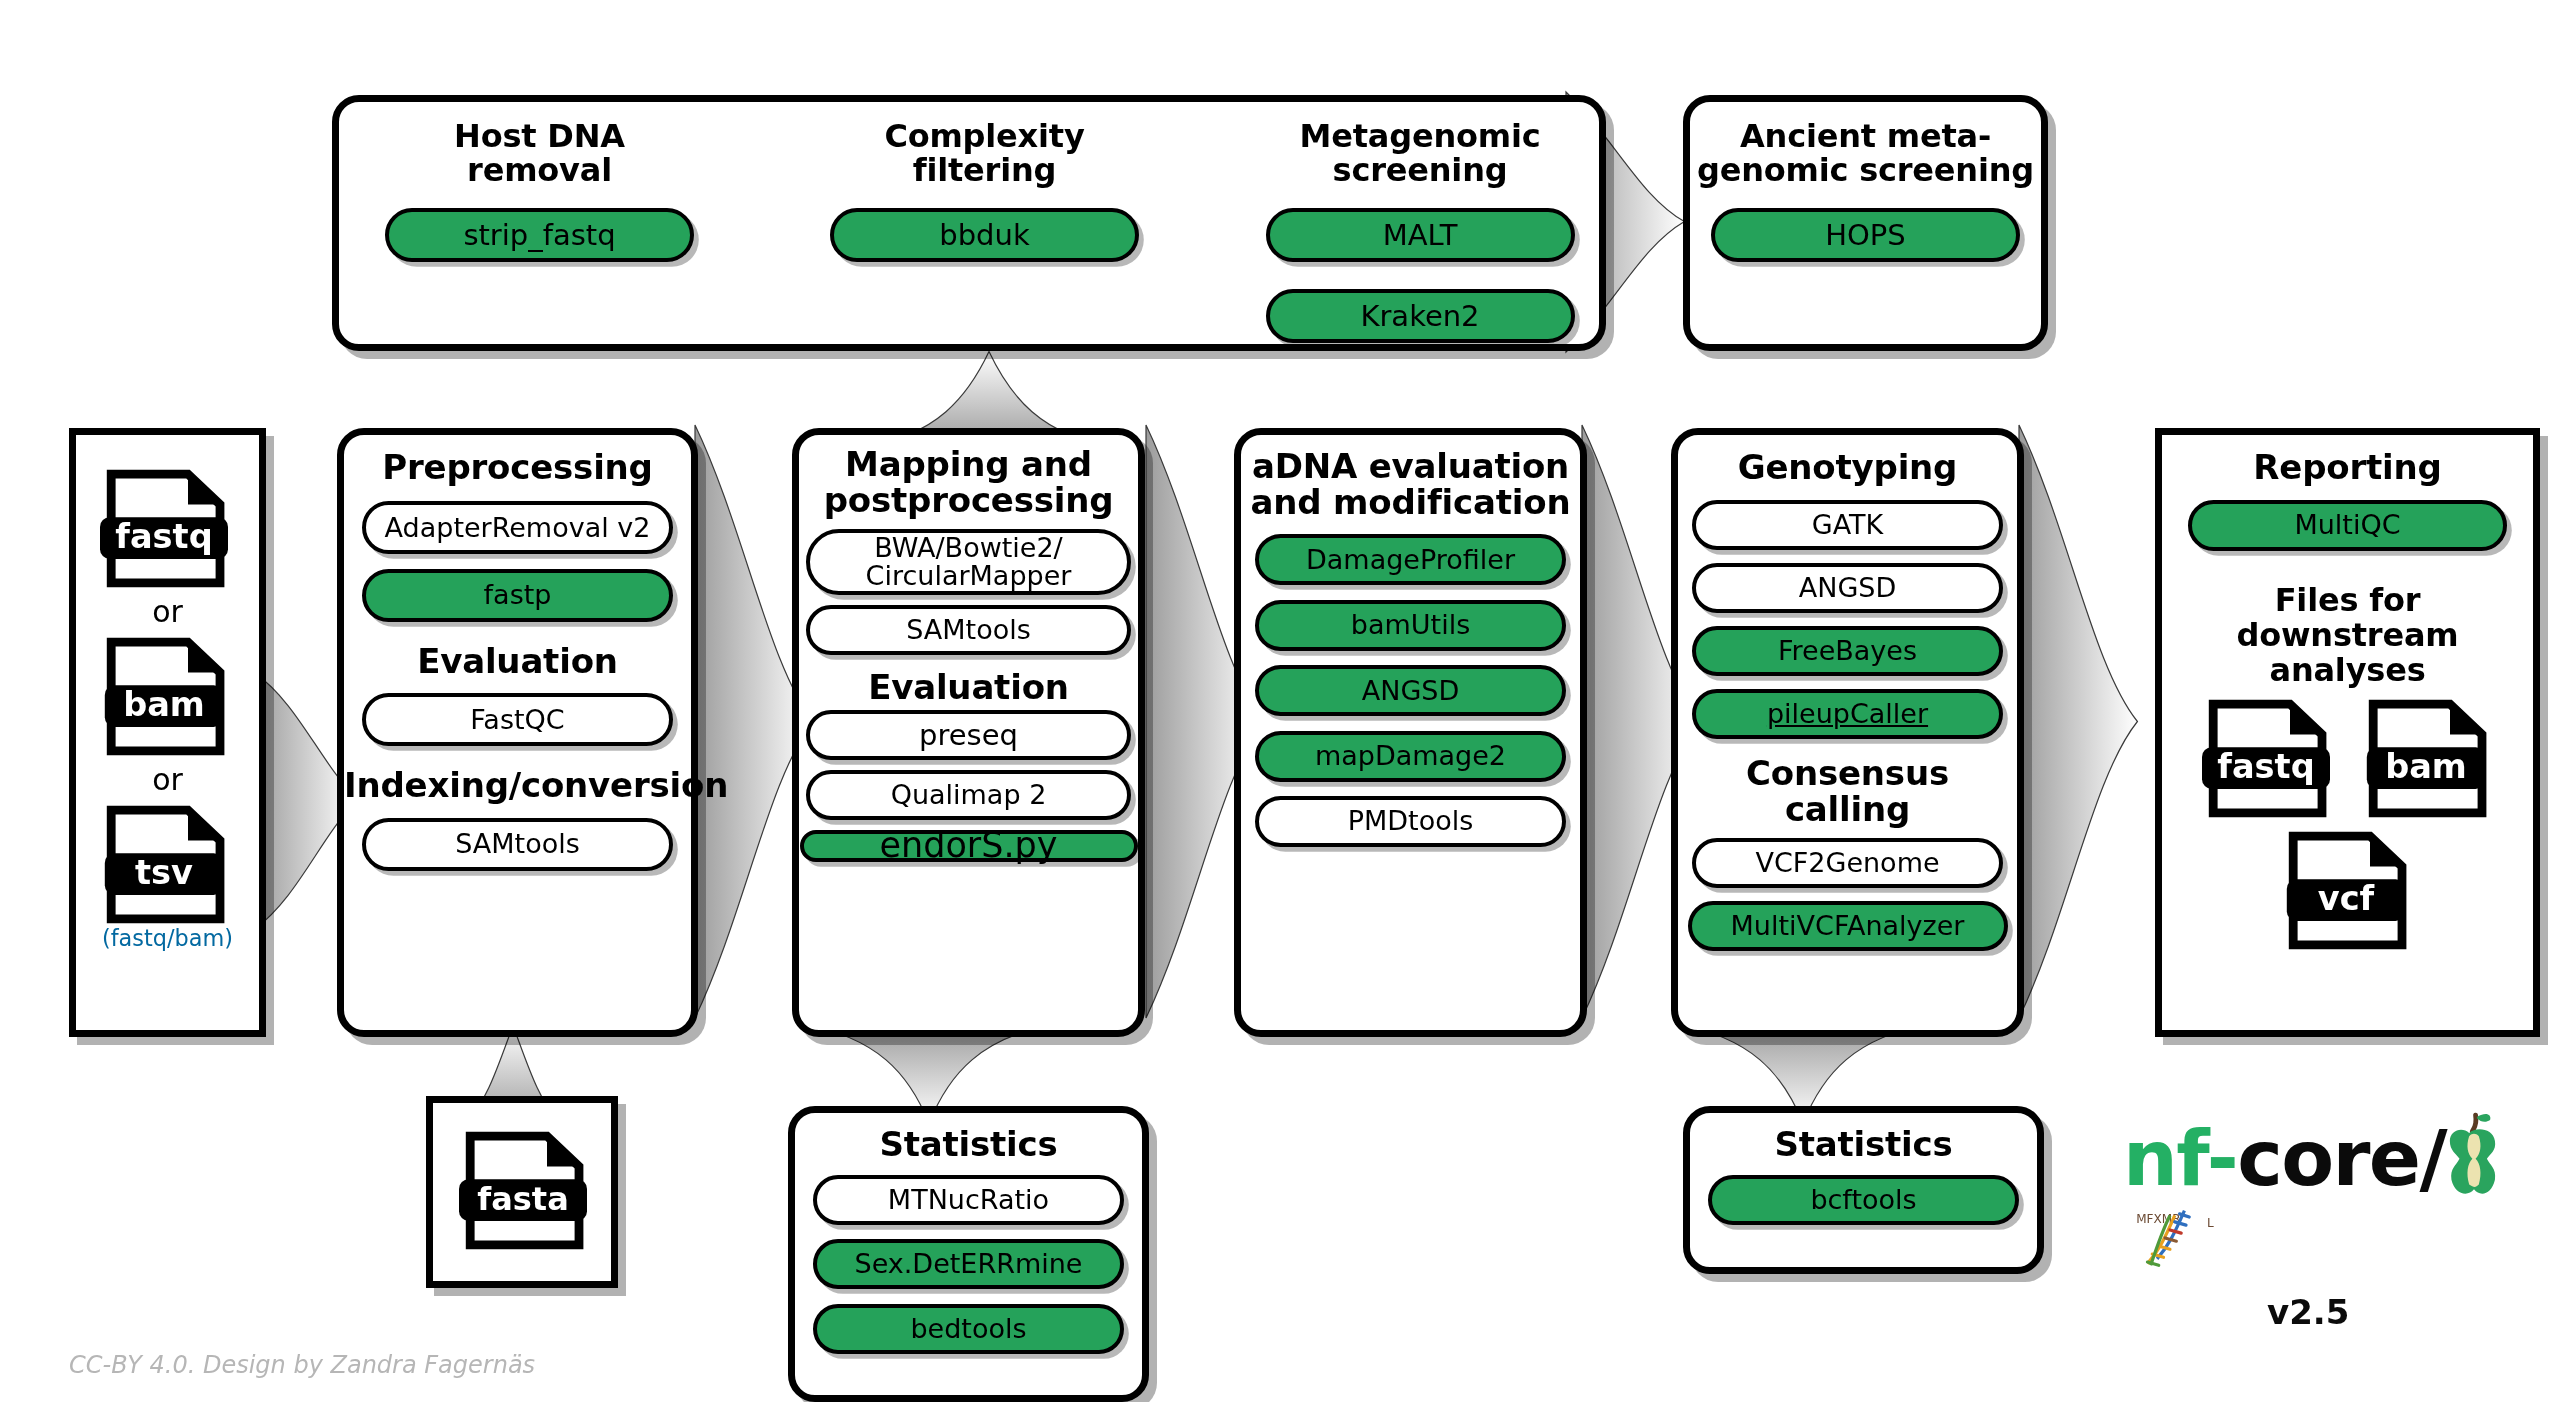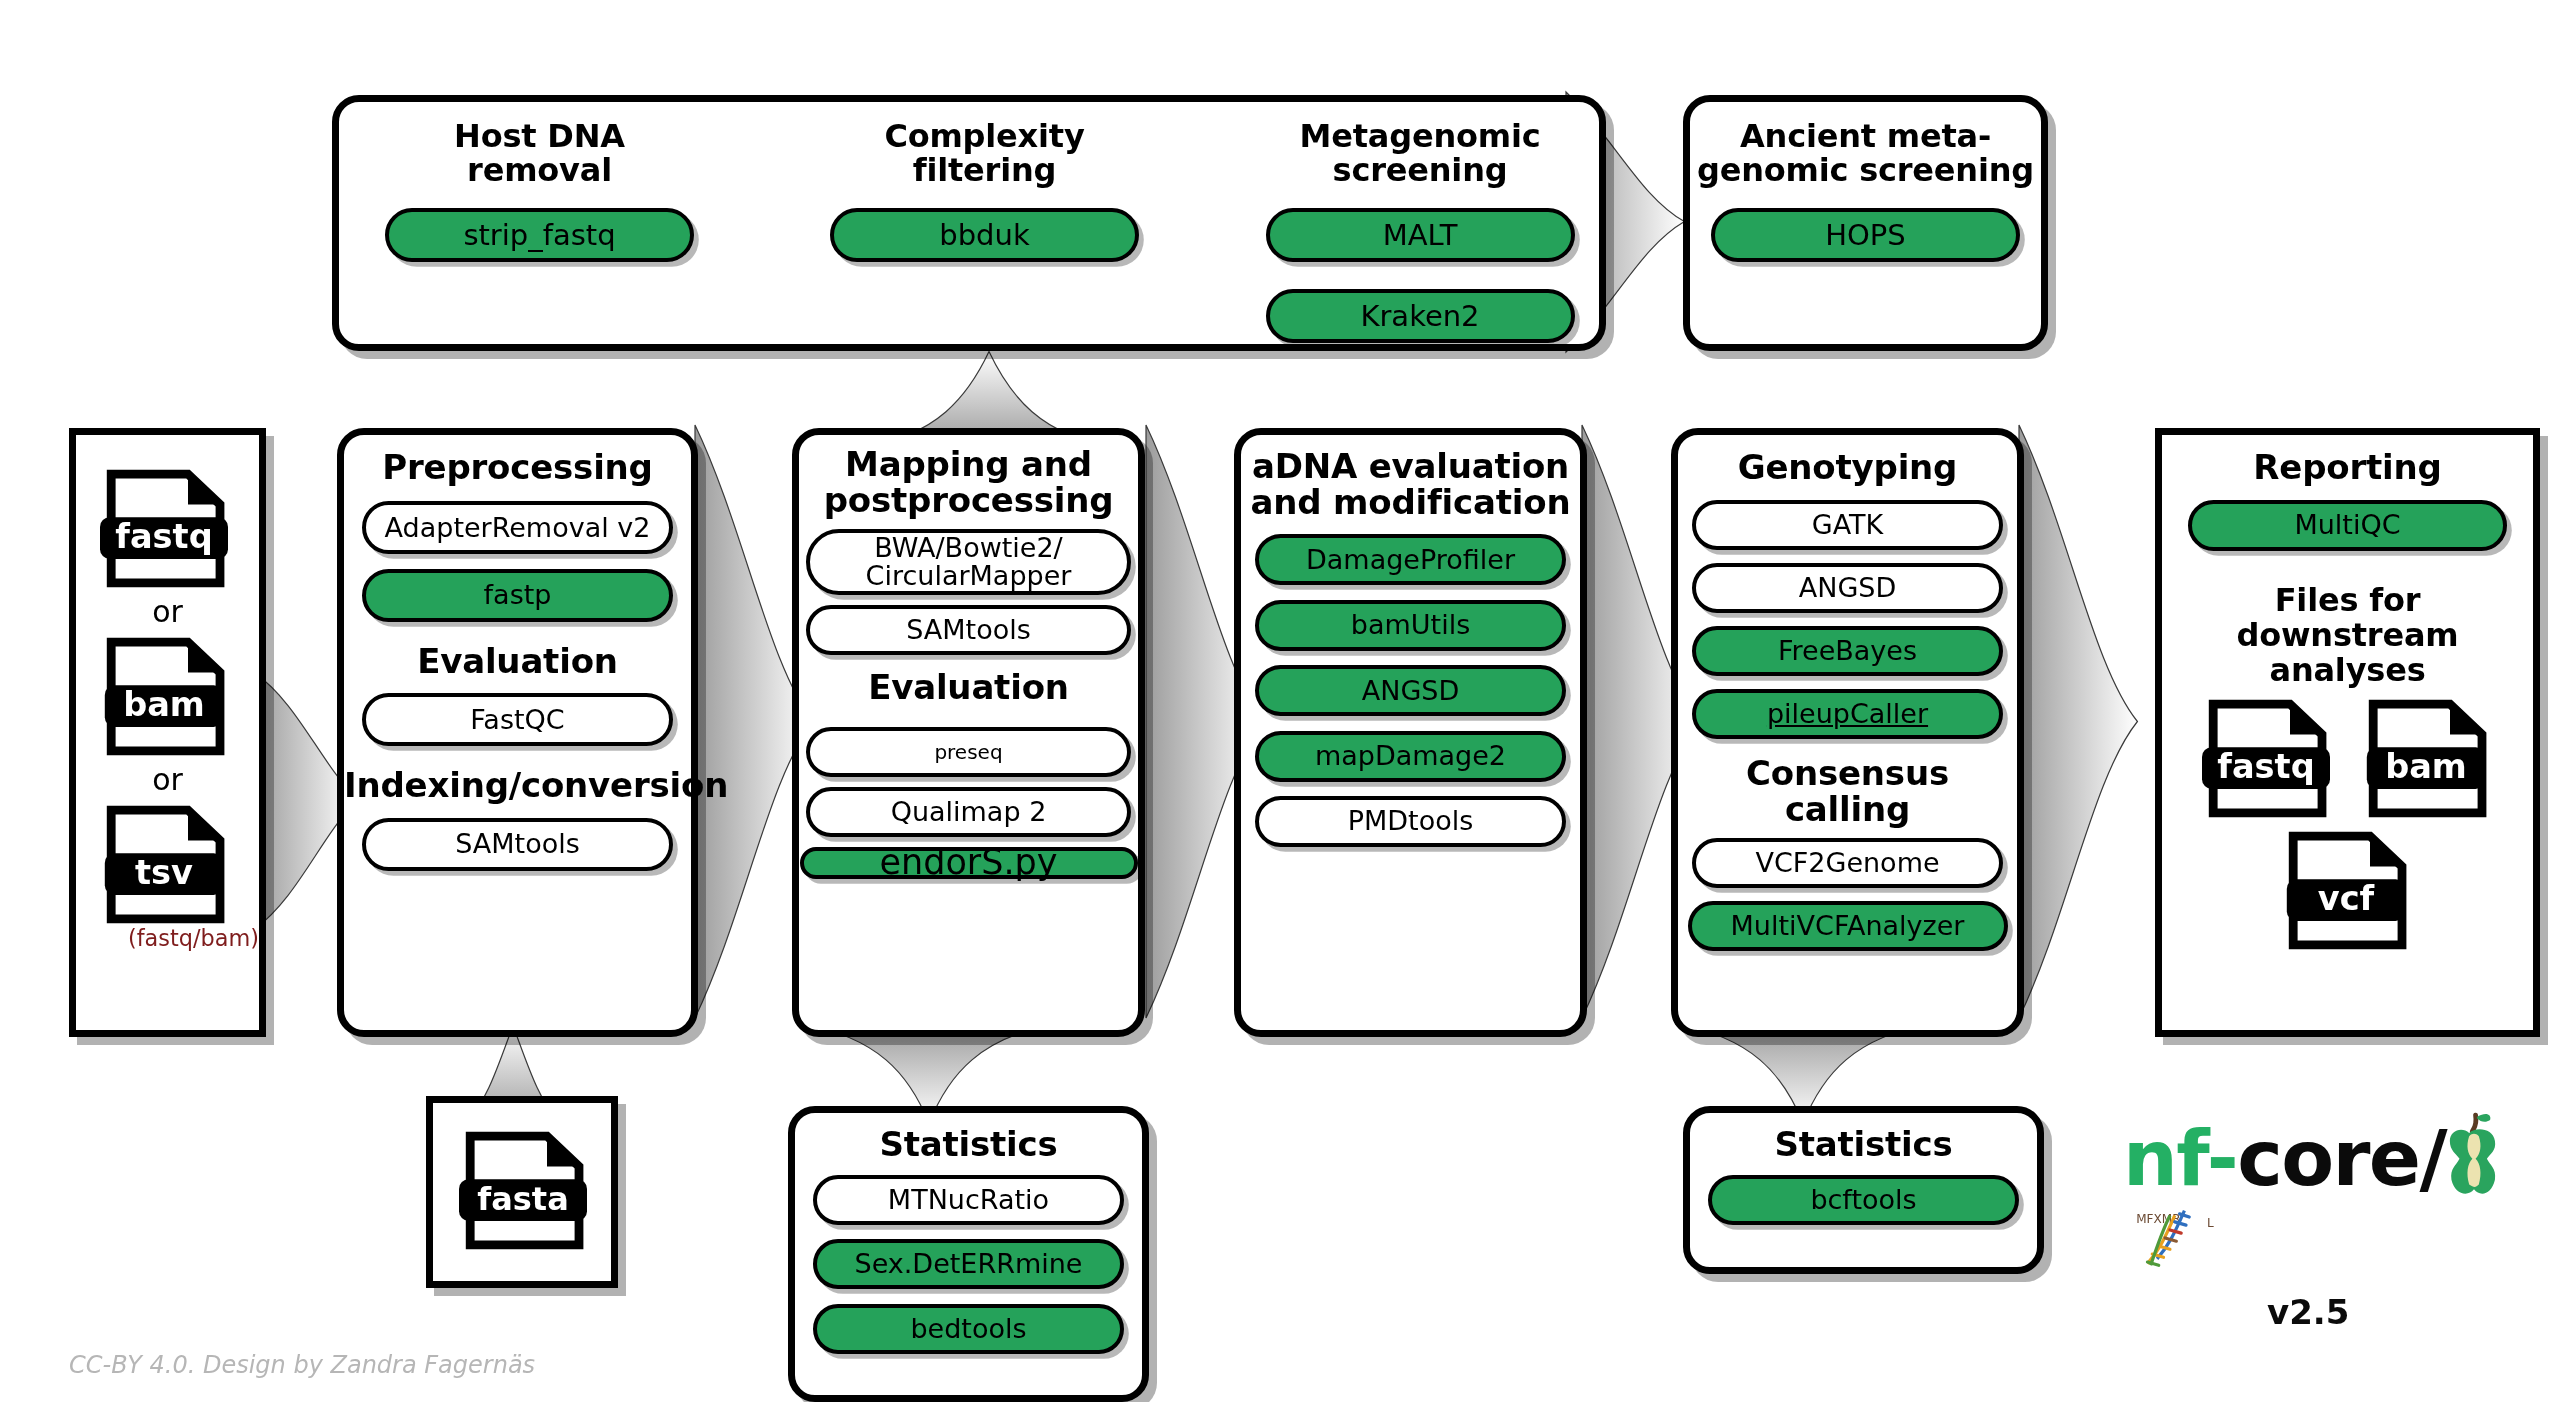--- a/index.html
+++ b/index.html
@@ -38,21 +38,21 @@
 
   
   .logo{position:absolute;}
   .logo-row1{position:absolute;white-space:nowrap;font-weight:bold;letter-spacing:-1.6px;}
   .logo-nf{color:#24B064;}
   .logo-core{color:#0b0b0b;}
   .logo-row2{position:absolute;white-space:nowrap;font-weight:bold;color:#0b0b0b;
              letter-spacing:-1.6px;}
   .logo-ver{position:absolute;font-weight:bold;color:#0b0b0b;}
   .or-label{position:absolute;text-align:center;color:#000;}
-  .sub-label{position:absolute;text-align:right;color:#7f1d1d;}
+  .sub-label{position:absolute;text-align:center;color:#0369a1;}
 </style>
 </head>
 <body>
 
 <div class="stage">
 
   <div class="arrow" style="left:255px;top:673px;width:104px;height:256px;">
     <svg viewBox="0 0 130 320" preserveAspectRatio="none">
       <defs>
           <linearGradient id="gH1" x1="0" y1="0" x2="1" y2="0">
@@ -265,21 +265,21 @@
     <div class="ptitle" style="margin-top:11.2px;font-size:34px;white-space:pre-line;">Mapping and
 postprocessing</div>
     <div class="pill" style="margin:11.2px auto 0;width:325px;height:66px;font-size:27px;white-space:pre-line;">
       <span style="white-space:pre-line;">BWA/Bowtie2/
 CircularMapper</span>
     </div>
     <div class="pill" style="margin:9.6px auto 0;width:325px;height:50px;font-size:27px;">
       <span>SAMtools</span>
     </div>
     <div class="ptitle" style="margin-top:14.4px;font-size:34px;">Evaluation</div>
-    <div class="pill" style="margin:22px auto 0;width:325px;height:50px;font-size:20px;">
+    <div class="pill" style="margin:5px auto 0;width:325px;height:50px;font-size:29px;">
       <span>preseq</span>
     </div>
     <div class="pill" style="margin:9.6px auto 0;width:325px;height:50px;font-size:27px;">
       <span>Qualimap 2</span>
     </div>
     <div class="pill green" style="margin:9.6px auto 0;width:338px;height:32px;font-size:35px;">
       <span>endorS.py</span>
     </div>
   </div>
 

